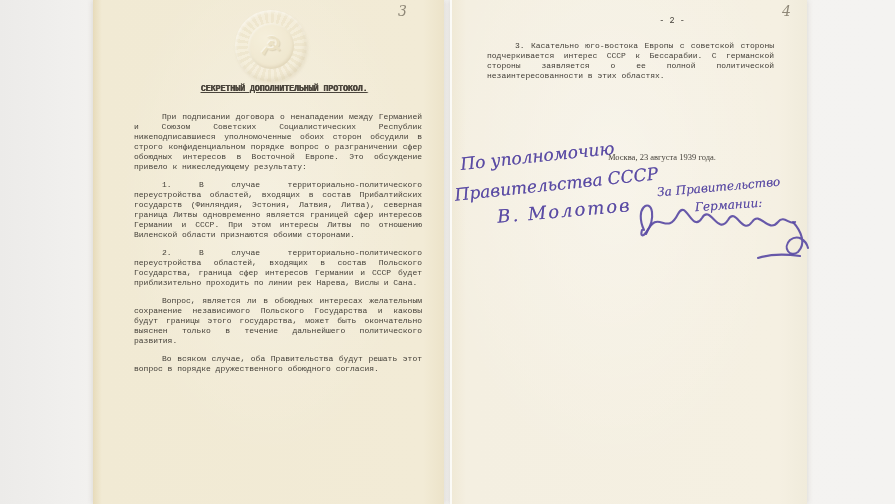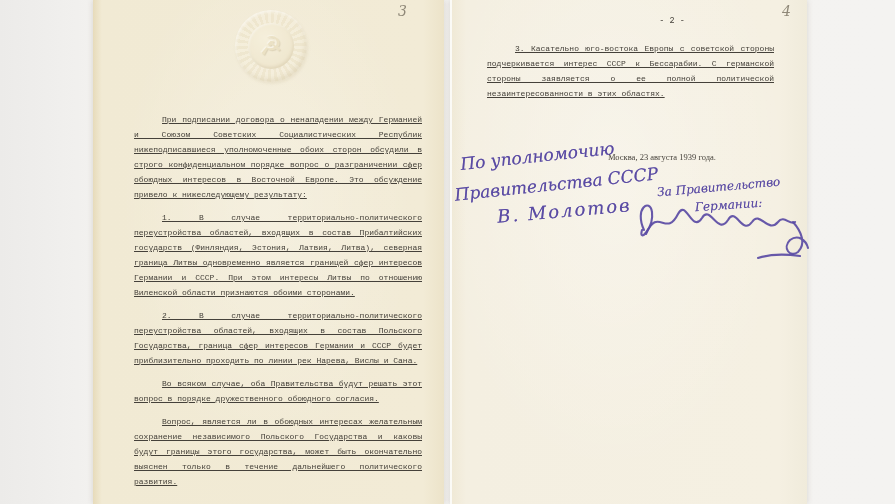--- a/index.html
+++ b/index.html
@@ -61,24 +61,23 @@
   .doc-title{
     position:absolute;left:47px;top:84px;width:288px;text-align:center;
     font-family:"Liberation Mono","DejaVu Sans Mono",monospace;
     font-weight:bold;font-size:8.5px;letter-spacing:-0.2px;color:#4a443b;
     text-decoration:underline;
     text-shadow:.4px 0 0 #4a443b;
   }
   .body-col{
     position:absolute;
     font-family:"Liberation Mono","DejaVu Sans Mono",monospace;
-    font-size:8px;line-height:15px;color:#45413a;
+    font-size:8px;line-height:10px;color:#45413a;
     text-align:justify;
     letter-spacing:0;
-    text-decoration:underline;
   }
   .page-left .body-col{left:41px;top:112px;width:288px;}
   .page-right .body-col{left:35px;top:41px;width:287px;}
   .body-col p{margin:0 0 8px 0;text-indent:28px;}
   .pg-header{
     position:absolute;left:188px;top:16px;width:64px;text-align:center;
     font-family:"Liberation Mono","DejaVu Sans Mono",monospace;
     font-size:8.5px;color:#45413a;
   }
   .date-line{
@@ -108,27 +107,28 @@
 
   <div class="page page-left">
     <div class="corner-num">3</div>
 
     <div class="seal">
       <div class="seal-inner">
         <span class="seal-glyph">☭</span>
       </div>
     </div>
 
+    <div class="doc-title">СЕКРЕТНЫЙ ДОПОЛНИТЕЛЬНЫЙ ПРОТОКОЛ.</div>
 
     <div class="body-col">
       <p>При подписании договора о ненападении между Германией и Союзом Советских Социалистических Республик нижеподписавшиеся уполномоченные обоих сторон обсудили в строго конфиденциальном порядке вопрос о разграничении сфер обоюдных интересов в Восточной Европе. Это обсуждение привело к нижеследующему результату:</p>
       <p>1. В случае территориально-политического переустройства областей, входящих в состав Прибалтийских государств (Финляндия, Эстония, Латвия, Литва), северная граница Литвы одновременно является границей сфер интересов Германии и СССР. При этом интересы Литвы по отношению Виленской области признаются обоими сторонами.</p>
       <p>2. В случае территориально-политического переустройства областей, входящих в состав Польского Государства, граница сфер интересов Германии и СССР будет приблизительно проходить по линии рек Нарева, Вислы и Сана.</p>
+      <p>Вопрос, является ли в обоюдных интересах желательным сохранение независимого Польского Государства и каковы будут границы этого государства, может быть окончательно выяснен только в течение дальнейшего политического развития.</p>
       <p>Во всяком случае, оба Правительства будут решать этот вопрос в порядке дружественного обоюдного согласия.</p>
-      <p>Вопрос, является ли в обоюдных интересах желательным сохранение независимого Польского Государства и каковы будут границы этого государства, может быть окончательно выяснен только в течение дальнейшего политического развития.</p>
     </div>
   </div>
 
   <div class="page page-right">
     <div class="corner-num">4</div>
 
     <div class="pg-header">- 2 -</div>
 
     <div class="body-col">
       <p>3. Касательно юго-востока Европы с советской стороны подчеркивается интерес СССР к Бессарабии. С германской стороны заявляется о ее полной политической незаинтересованности в этих областях.</p>

